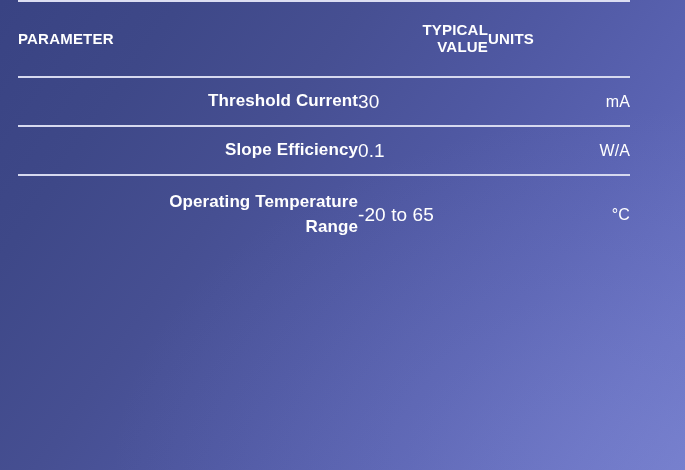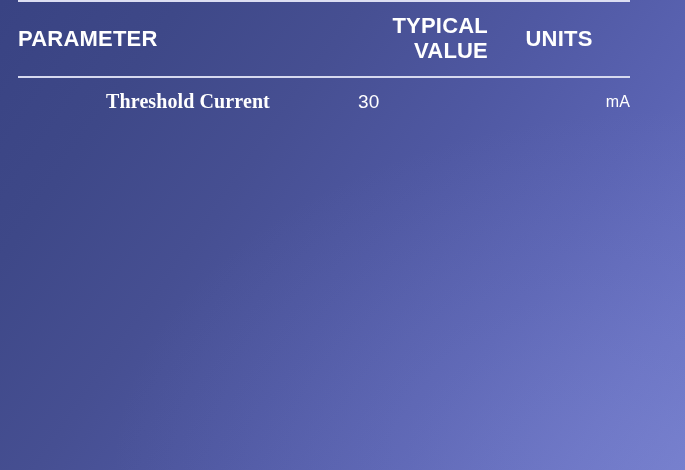--- a/index.html
+++ b/index.html
@@ -63,46 +63,45 @@
     padding: 0;
     font-size: 0;
     line-height: 0;
   }
 
   thead th {
     padding: 0;
     border: 0;
     vertical-align: middle;
     font-weight: bold;
-    font-size: 22px;
+    font-size: 15px;
     line-height: 1.12;
     letter-spacing: 0.2px;
     height: 74px;
     color: #ffffff;
   }
   th.col-param   { text-align: left;   width: 340px; }
   th.col-value   { text-align: right; width: 130px; }
-  th.col-units   { text-align: center;  width: 142px; }
+  th.col-units   { text-align: left;  width: 142px; }
 
   tbody tr.data-row > td {
     border-top: 2px solid #d6d9ef;
     padding: 0;
     vertical-align: middle;
     height: 47px;
   }
   tbody tr.data-row.tall > td { height: 77px; }
 
   td.cell-param {
-    text-align: center;
+    text-align: right;
     font-weight: bold;
-    font-size: 20px;
+    font-size: 17px;
     line-height: 1.42;
     letter-spacing: 0.1px;
     padding-right: 14px;
-    font-family: Liberation Serif, serif;
   }
   td.cell-value {
     text-align: left;
     font-weight: normal;
     font-size: 19px;
     letter-spacing: 0.1px;
   }
   td.cell-units {
     text-align: right;
     font-weight: normal;
@@ -151,21 +150,44 @@
             <span>Threshold Current</span>
           </td>
           <td class="cell-value">
             <span>30</span>
           </td>
           <td class="cell-units">
             <span>mA</span>
           </td>
         </tr>
 
+        <tr class="data-row">
+          <td class="cell-param">
+            <span>Slope Efficiency</span>
+          </td>
+          <td class="cell-value">
+            <span>0.1</span>
+          </td>
+          <td class="cell-units">
+            <span>W/A</span>
+          </td>
+        </tr>
 
 
 
 
+        <tr class="data-row tall">
+          <td class="cell-param">
+            <span class="hdr-line">Operating Temperature</span>
+            <span class="hdr-line">Range</span>
+          </td>
+          <td class="cell-value">
+            <span>-20 to 65</span>
+          </td>
+          <td class="cell-units">
+            <span>°C</span>
+          </td>
+        </tr>
 
       </tbody>
     </table>
   </div>
 </div>
 
 </body></html>

